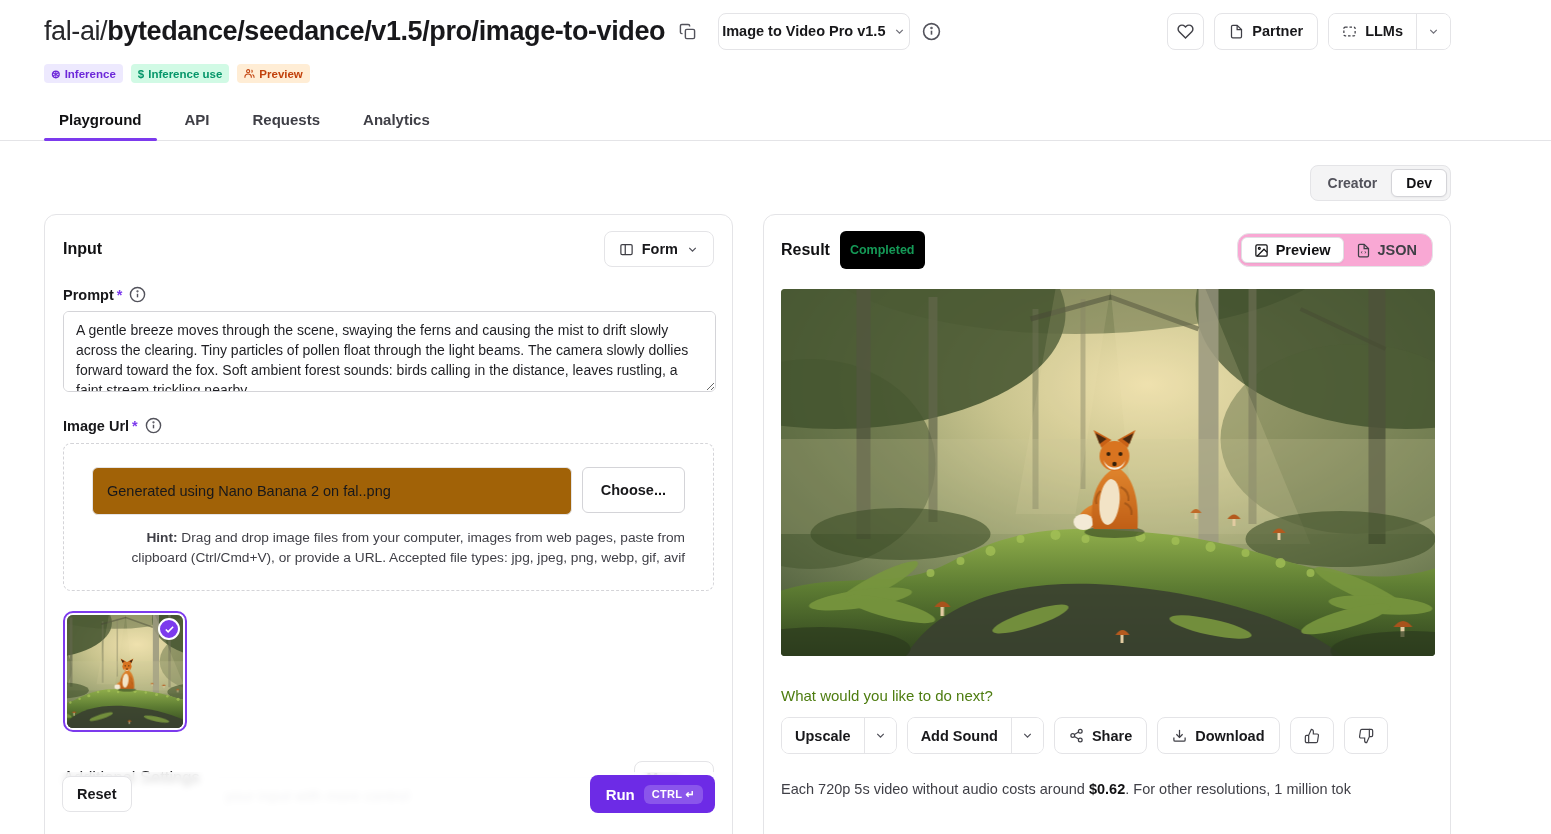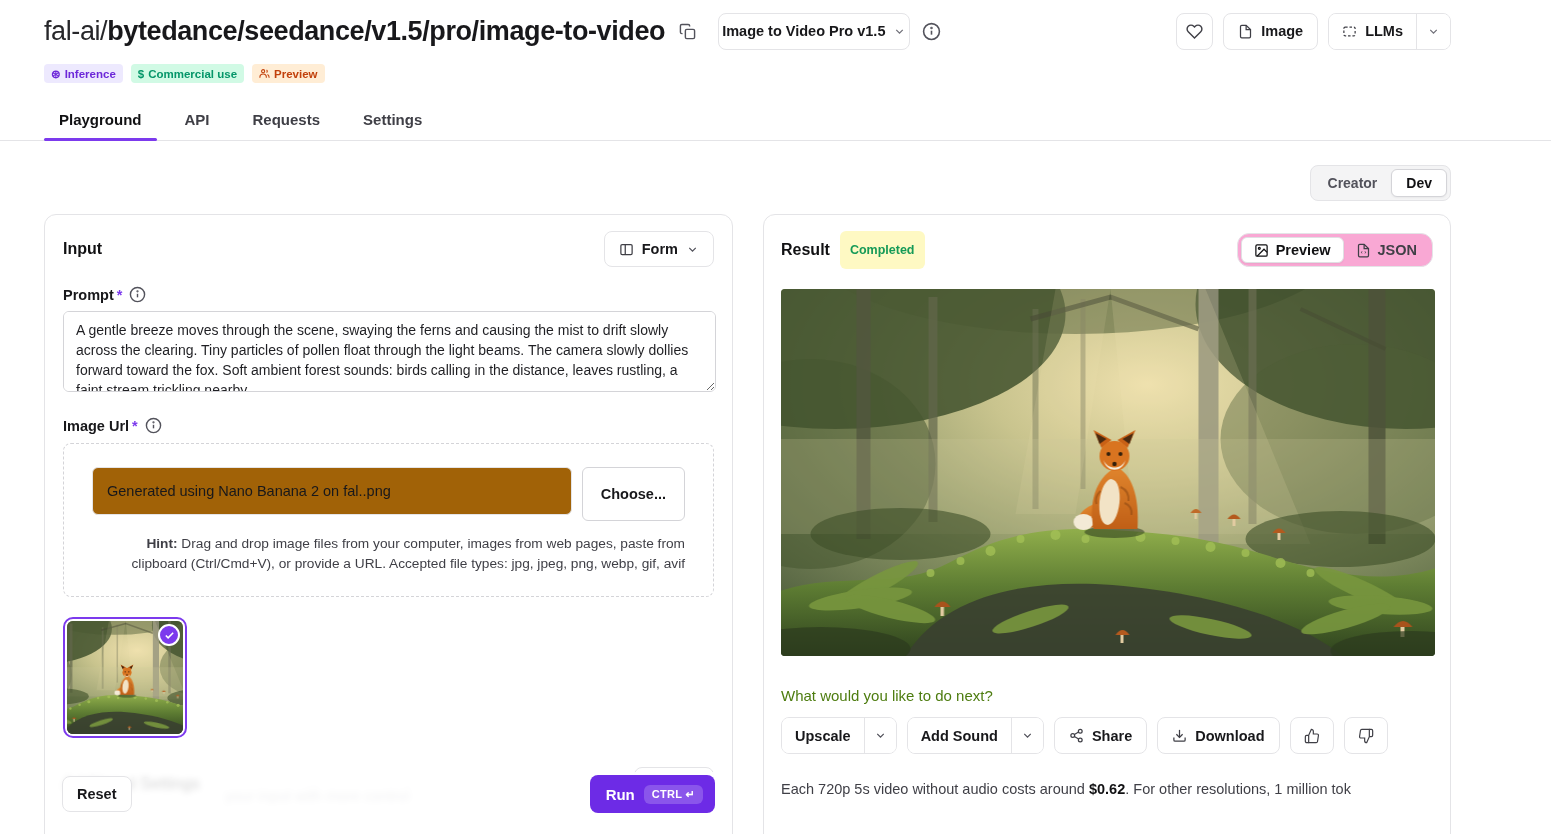--- a/index.html
+++ b/index.html
@@ -55,39 +55,39 @@
 
   
   .form-btn { height:36px; }
   .field-label { margin-top:19px; display:flex; align-items:center; gap:7px; font-size:14.5px; font-weight:600; color:#18181b; }
   .req { color:#7c3aed; margin-left:-4px; }
   .info-ic { color:#52525b; display:inline-flex; cursor:pointer; }
   .prompt-area { margin-top:8px; width:653px; height:81px; border:1px solid #d4d4d8; border-radius:6px; padding:8px 12px; font-family:inherit; font-size:14px; line-height:20px; color:#1f1f23; resize:vertical; outline:none; }
   .dashed-box { margin-top:9px; border:1.5px dashed #d4d4d8; border-radius:8px; padding:23px 28px 22px; }
   .file-row { display:flex; gap:10px; }
   .file-input { flex:1; height:48px; background:#a16207; border:1px solid #e4e4e7; border-radius:6px; padding:0 14px; font-family:inherit; font-size:14.5px; color:#18181b; outline:none; }
-  .choose-btn { height:54px; padding:0 18px; font-size:14.5px; border-radius:6px; border:1px solid #d4d4d8; }
+  .choose-btn { height:46px; padding:0 18px; font-size:14.5px; border-radius:6px; border:1px solid #d4d4d8; }
   .hint { margin-top:13px; font-size:13.7px; line-height:20px; color:#3f3f46; max-width:600px;text-align:right; }
   .hint b { font-weight:700; }
   .thumb { margin-top:20px; width:124px; height:121px; border:2px solid #7c3aed; border-radius:10px; position:relative; cursor:pointer; padding:2px; }
   .thumb .img { width:100%; height:100%; border-radius:6px; display:block; }
   .thumb .check { position:absolute; top:5px; right:5px; width:22px; height:22px; border-radius:50%; background:#7c3aed; border:2px solid #fff; display:flex; align-items:center; justify-content:center; color:#fff; }
   .addl-row { margin-top:29px; display:flex; align-items:center; }
   .addl-label { font-size:16.5px; color:#27272a; white-space:nowrap; }
   .addl-line { flex:1; height:1px; background:#e8e8ea; margin:0 16px; }
   .more-btn { height:33px; padding:0 12px; font-size:14px; }
   .more-btn svg { color:#71717a; }
   .ghost-hint { position:absolute; left:180px; top:572px; font-size:15px; color:#b9b9bf; white-space:nowrap; }
   .run-footer { position:absolute; left:1px; right:1px; top:557px; height:44px; display:flex; align-items:center; justify-content:space-between; padding:0 16px; background:rgba(255,255,255,.8); backdrop-filter:blur(3px); }
   .reset-btn { height:36px; border-radius:8px; }
   .run-btn { display:inline-flex; align-items:center; gap:9px; height:38px; padding:0 12px 0 16px; background:#6d2be6; color:#fff; border:none; border-radius:8px; font-size:15px; font-weight:700; cursor:pointer; font-family:inherit; }
   .run-kbd { background:rgba(255,255,255,.2); border-radius:6px; padding:3px 8px; font-size:11px; font-weight:700; letter-spacing:.3px; }
 
   
-  .status-badge { margin-left:10px; background:#fef9c3; color:#159a57; font-size:12.5px; font-weight:600; padding:12px 10px; border-radius:6px; }
+  .status-badge { margin-left:10px; background:#000000; color:#159a57; font-size:12.5px; font-weight:600; padding:12px 10px; border-radius:6px; }
   .seg-view { display:flex; align-items:center; background:#f9a8d4; border:1px solid #e4e4e7; border-radius:12px; padding:3px; }
   .seg-view .opt { display:flex; align-items:center; gap:7px; padding:4px 12px; font-size:14.5px; font-weight:600; color:#3f3f46; border-radius:6px; cursor:pointer; }
   .seg-view .opt.selected { background:#fff; color:#111113; border:1px solid #e0e0e3; box-shadow:0 1px 2px rgba(0,0,0,.05); }
   .result-img { margin-top:20px; width:654px; height:367px; border-radius:4px; display:block; }
   .next-q { margin-top:31px; font-size:15px; color:#4d7c0f; }
   .actions-row { margin-top:13px; display:flex; gap:10px; align-items:center; }
   .act-chev { padding:0 9px !important; }
   .thumbs { width:44px; justify-content:center; padding:0; }
   .pricing { margin-top:27px; font-size:14.5px; color:#3f3f46; white-space:nowrap; overflow:hidden; }
   .pricing b { color:#111113; font-weight:700; }
@@ -227,21 +227,21 @@
         <button class="btn sq">
           <svg class="ic" width="17" height="17" viewBox="0 0 24 24" fill="none" stroke="currentColor" stroke-width="2">
               <path d="M20.84 4.61a5.5 5.5 0 0 0-7.78 0L12 5.67l-1.06-1.06a5.5 5.5 0 0 0-7.78 7.78l1.06 1.06L12 21.23l7.78-7.78 1.06-1.06a5.5 5.5 0 0 0 0-7.78z"></path>
             </svg>
         </button>
         <button class="btn">
           <svg class="ic" width="15" height="15" viewBox="0 0 24 24" fill="none" stroke="currentColor" stroke-width="2">
               <path d="M13 2H6a2 2 0 0 0-2 2v16a2 2 0 0 0 2 2h12a2 2 0 0 0 2-2V9z"></path>
               <polyline points="13 2 13 9 20 9"></polyline>
             </svg>
-          <span>Image</span>
+          <span>Partner</span>
         </button>
         <span class="split">
           <button class="part">
             <svg class="ic" width="15" height="15" viewBox="0 0 24 24" fill="none" stroke="#3f3f46" stroke-width="2" stroke-dasharray="4 3">
                 <rect x="3" y="5" width="18" height="14" rx="2"></rect>
               </svg>
             <span>LLMs</span>
           </button>
           <span class="sep"></span>
           <button class="part" style="padding:0 10px">
@@ -252,39 +252,39 @@
         </span>
       </div>
     </div>
     <div class="badges">
       <span class="badge inference">
           <span>⊛</span>
           <span>Inference</span>
         </span>
       <span class="badge commercial">
           <span>$</span>
-          <span>Commercial use</span>
+          <span>Inference use</span>
         </span>
       <span class="badge partner">
         <svg class="ic" width="11" height="11" viewBox="0 0 24 24" fill="none" stroke="currentColor" stroke-width="2.4">
             <circle cx="9" cy="7" r="3.4"></circle>
             <path d="M2 21v-1a7 7 0 0 1 14 0v1"></path>
             <path d="M16.5 4.2a3.4 3.4 0 0 1 0 5.6"></path>
             <path d="M22 21v-1a6.5 6.5 0 0 0-3.5-5.7"></path>
           </svg>
         <span>Preview</span>
       </span>
     </div>
   </div>
 
   <div class="tabs">
     <div class="tab active">Playground</div>
     <div class="tab">API</div>
     <div class="tab">Requests</div>
-    <div class="tab">Settings</div>
+    <div class="tab">Analytics</div>
   </div>
 
   <div class="toggle-row">
     <div class="seg-toggle">
       <div class="opt">Creator</div>
       <div class="opt selected">Dev</div>
     </div>
   </div>
 
   <div class="cols">

